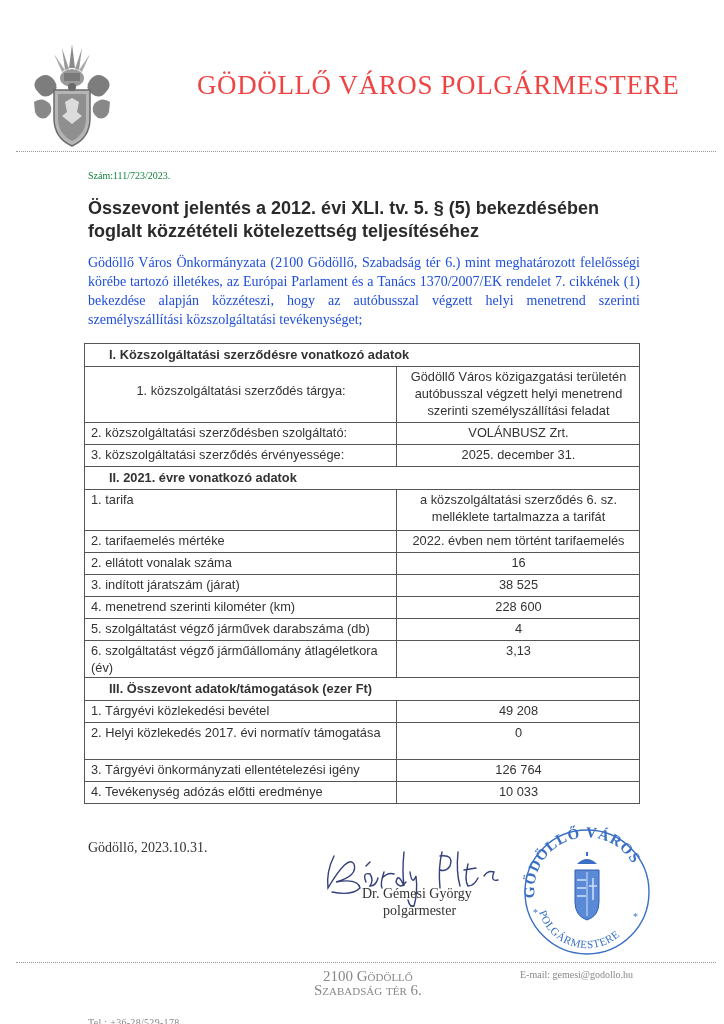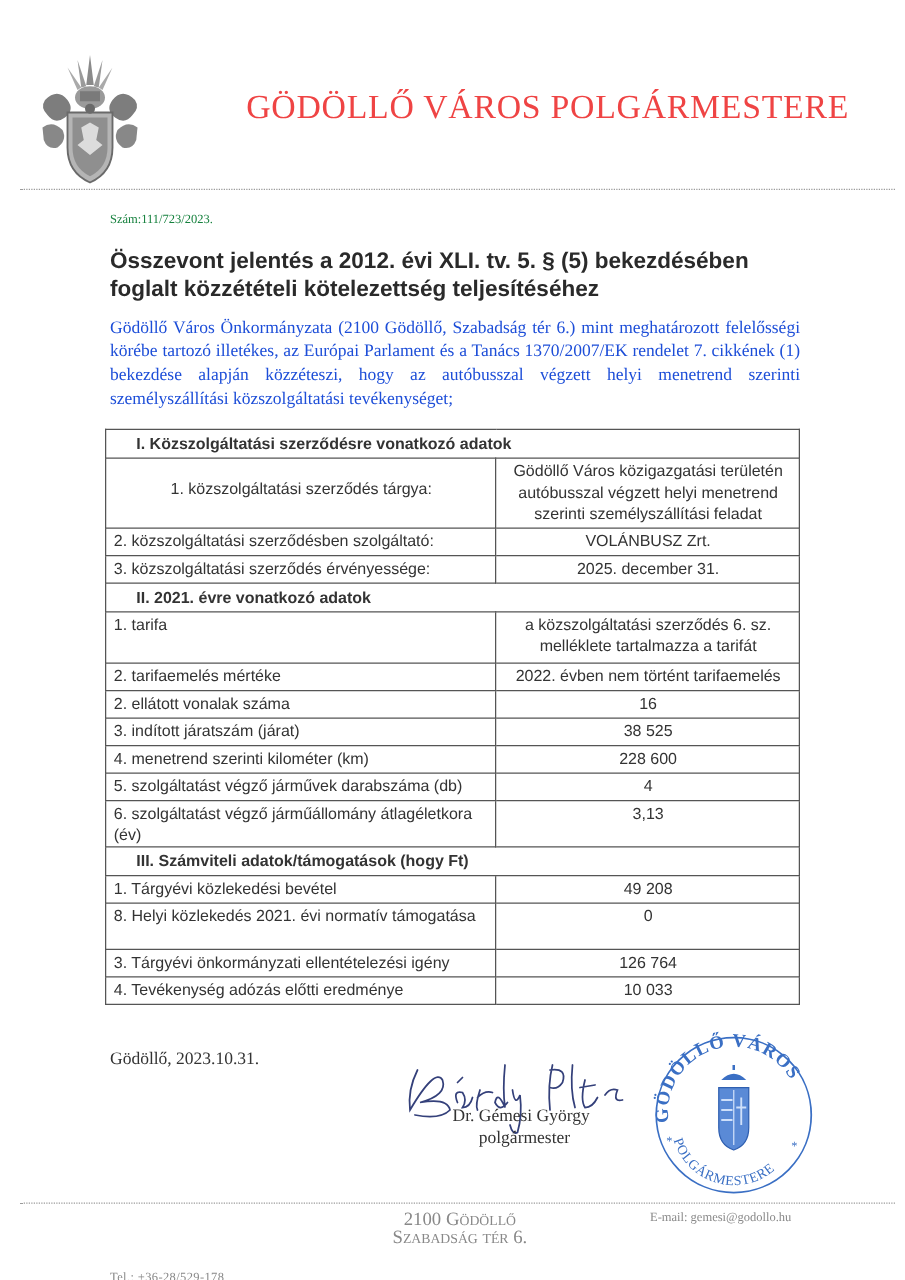--- a/index.html
+++ b/index.html
@@ -119,28 +119,28 @@
     <tr class="h1">
       <td class="label">5. szolgáltatást végző járművek darabszáma (db)</td>
       <td class="val">4</td>
     </tr>
     <tr class="h2b">
       <td class="label">6. szolgáltatást végző járműállomány átlagéletkora (év)</td>
       <td class="val">3,13</td>
     </tr>
 
     <tr class="section">
-      <td colspan="2">III. Számviteli adatok/támogatások (hogy Ft)</td>
+      <td colspan="2">III. Összevont adatok/támogatások (ezer Ft)</td>
     </tr>
     <tr class="h1">
       <td class="label">1. Tárgyévi közlekedési bevétel</td>
       <td class="val">49 208</td>
     </tr>
     <tr class="h2b">
-      <td class="label">8. Helyi közlekedés 2021. évi normatív támogatása</td>
+      <td class="label">2. Helyi közlekedés 2017. évi normatív támogatása</td>
       <td class="val">0</td>
     </tr>
     <tr class="h1">
       <td class="label">3. Tárgyévi önkormányzati ellentételezési igény</td>
       <td class="val">126 764</td>
     </tr>
     <tr class="h1">
       <td class="label">4. Tevékenység adózás előtti eredménye</td>
       <td class="val">10 033</td>
     </tr>

